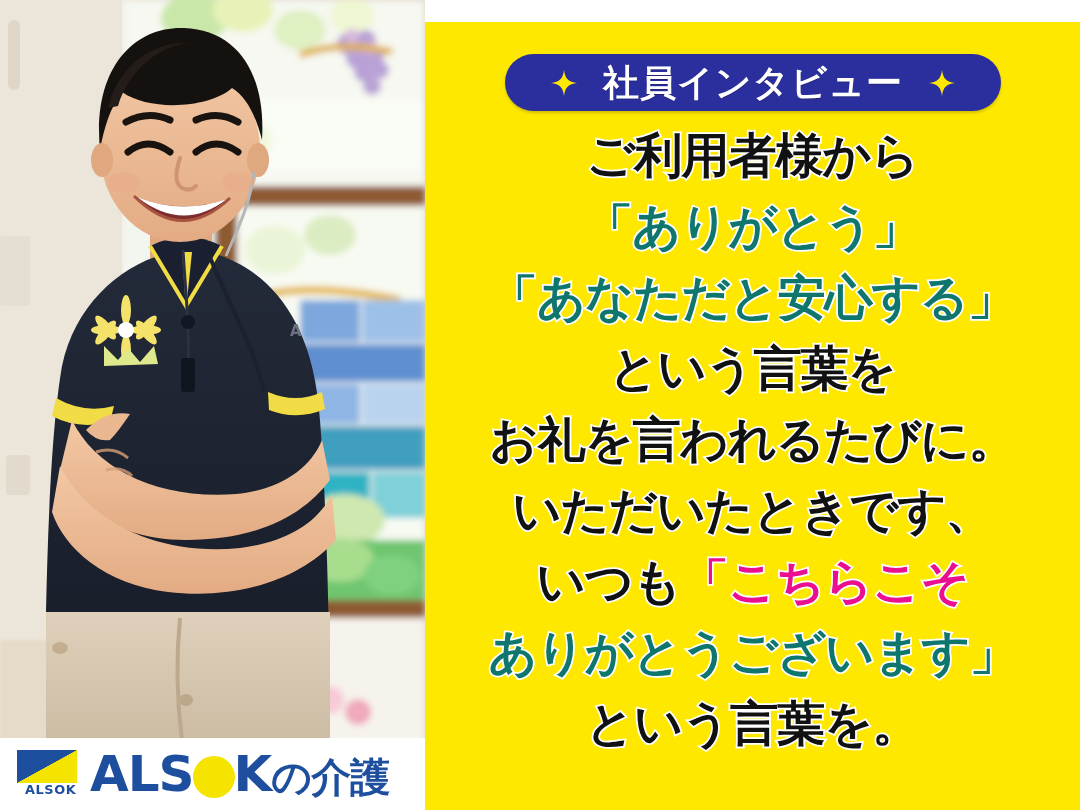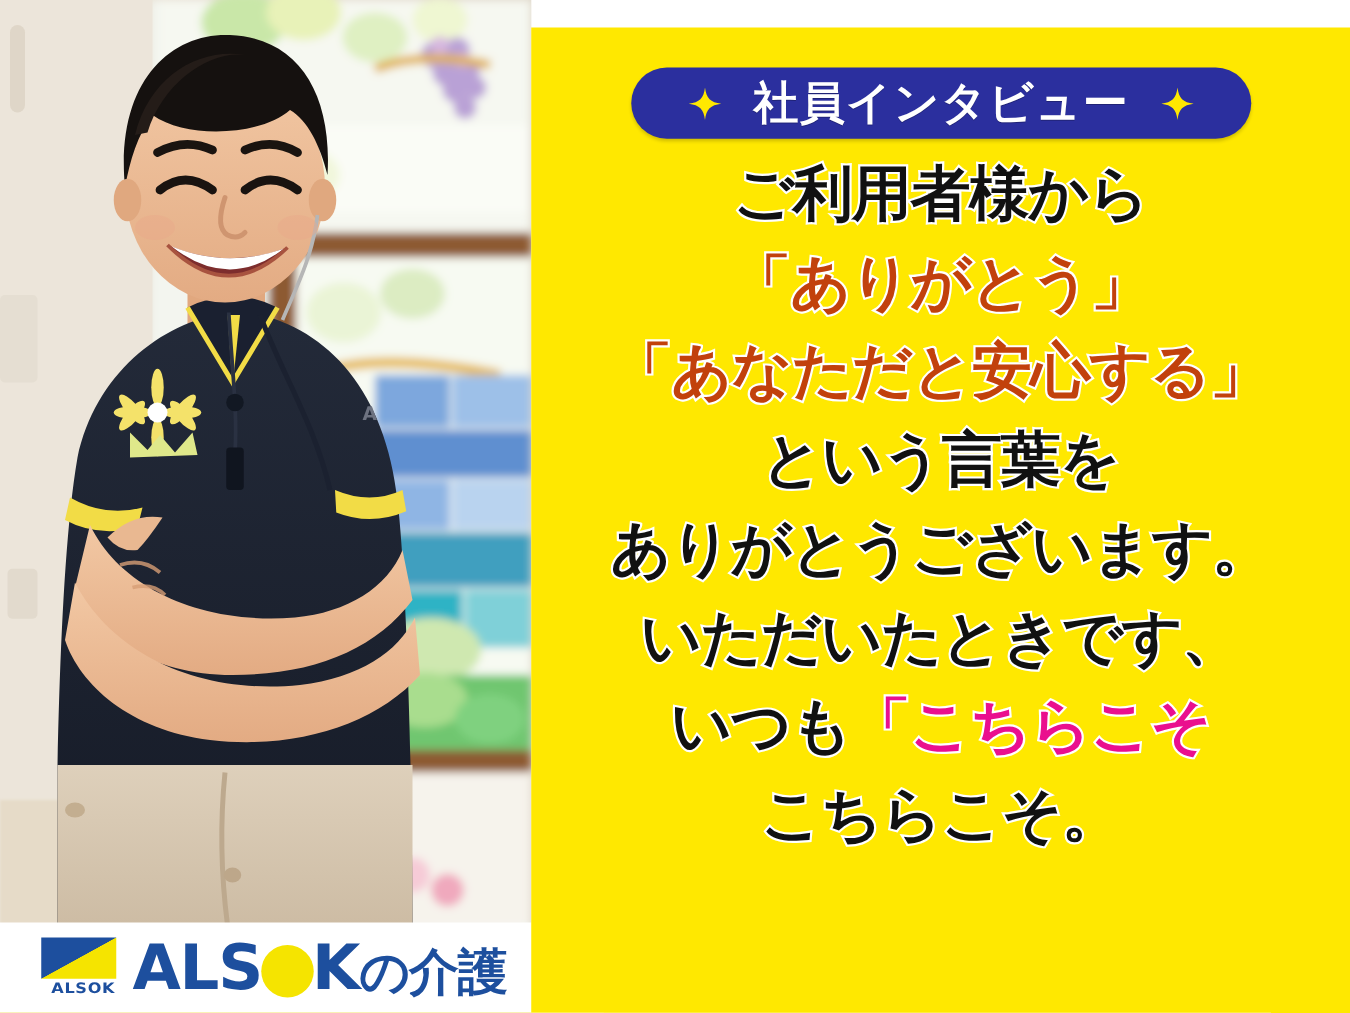--- a/index.html
+++ b/index.html
@@ -13,21 +13,21 @@
   
   .photo-panel{
     position:absolute;left:0;top:0;width:425px;height:810px;
     overflow:hidden;background:#e9e2d7;
   }
   .photo-svg{position:absolute;left:0;top:0;width:425px;height:810px;display:block;}
 
   
   .logo-band{
     position:absolute;left:0;top:738px;width:483px;height:72px;
-    background:#ffffff;display:flex;align-items:center;padding-left:30px;
+    background:#ffffff;display:flex;align-items:center;padding-left:14px;
     box-sizing:border-box;
   }
   .logo-mark{position:relative;width:66px;height:48px;flex:0 0 auto;margin-right:10px;}
   .logo-mark .sq{
     position:absolute;left:3px;top:0;width:60px;height:33px;
     background:linear-gradient(to bottom right,#1d4f9e 0%,#1d4f9e 49.6%,#f5e400 50.4%,#f5e400 100%);
   }
   .logo-mark .word{
     position:absolute;left:3px;top:33px;width:60px;height:15px;
     font-size:11.5px;font-weight:bold;color:#1d4f9e;letter-spacing:0.5px;
@@ -75,21 +75,21 @@
   .qline{
     display:block;white-space:nowrap;
     font-family:"DejaVu Sans","Liberation Sans",sans-serif;
     font-weight:bold;font-size:48px;line-height:71px;letter-spacing:-1px;
   }
   .qline.black{
     color:#111111;
     -webkit-text-stroke:3.5px #ffffff;paint-order:stroke fill;
   }
   .qline.pink{
-    color:#c2410c;
+    color:#0f766e;
     -webkit-text-stroke:3.5px #ffffff;paint-order:stroke fill;
   }
   .qline .seg-black{color:#111111;}
   .qline .seg-pink{color:#ea0f8e;text-align:center;}
   .qline.mixed{-webkit-text-stroke:3.5px #ffffff;paint-order:stroke fill;}
 </style>
 </head>
 <body>
 
 <div class="stage">
@@ -284,20 +284,21 @@
       <svg class="spark" viewBox="0 0 24 24">
         <path d="M12 0 C13 8 16 11 24 12 C16 13 13 16 12 24 C11 16 8 13 0 12 C8 11 11 8 12 0 Z" fill="#ffe800"></path>
       </svg>
     </div>
 
     <div class="quote">
       <span class="qline black">ご利用者様から</span>
       <span class="qline pink">「ありがとう」</span>
       <span class="qline pink">「あなただと安心する」</span>
       <span class="qline black">という言葉を</span>
-      <span class="qline black">ありがとうございます。</span>
+      <span class="qline black">お礼を言われるたびに。</span>
       <span class="qline black">いただいたときです、</span>
       <span class="qline mixed"><span class="seg-black">いつも</span><span class="seg-pink">「こちらこそ</span></span>
-      <span class="qline black">こちらこそ。</span>
+      <span class="qline pink">ありがとうございます」</span>
+      <span class="qline black">という言葉を。</span>
     </div>
 
   </div>
 </div>
 
 </body></html>

